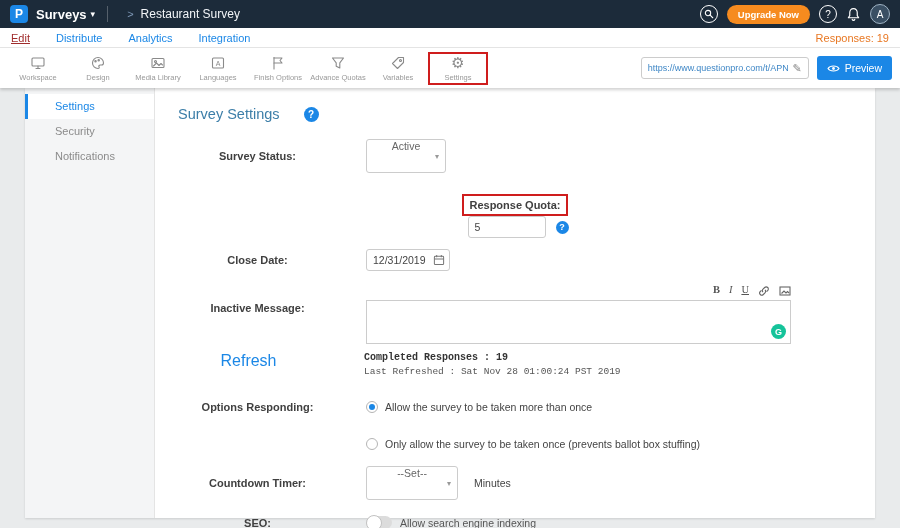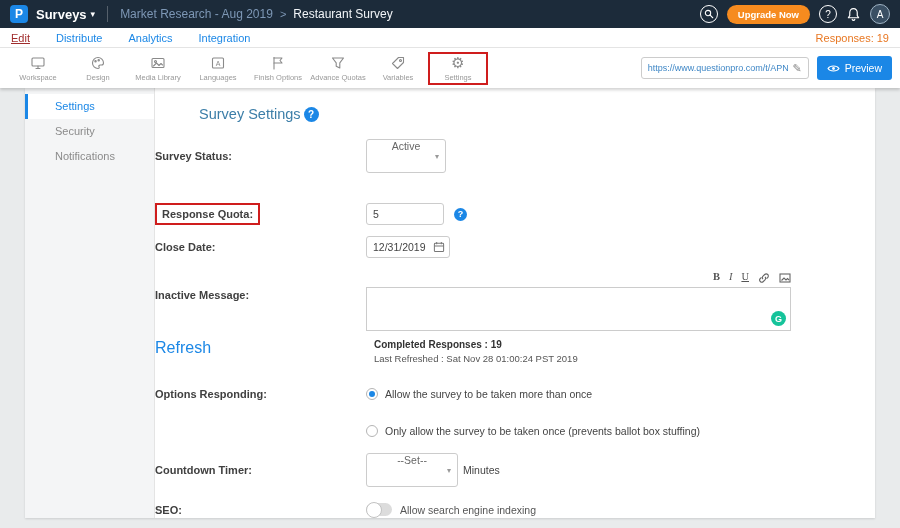--- a/index.html
+++ b/index.html
@@ -53,28 +53,28 @@
 
   
   .content { height:440px; padding:0 25px; background:#e9ebec; }
   .panel { display:flex; background:#fff; height:430px; box-shadow:0 1px 2px rgba(0,0,0,.12); }
   .sidebar { width:130px; background:#f4f5f6; border-right:1px solid #e4e4e4; padding-top:6px; flex-shrink:0; }
   .sitem { height:25px; line-height:25px; padding-left:27px; font-size:11px; color:#8b8b8b;
            border-left:3px solid transparent; cursor:pointer; }
   .sitem.active { background:#fff; color:#1b87e6; border-left-color:#1b87e6; }
 
   .main { flex:1; padding-top:18px; }
-  .ptitle { margin-left:44px; display:flex; align-items:center; gap:3px; font-size:14.5px; color:#3c7ea8; }
+  .ptitle { margin-left:23px; display:flex; align-items:center; gap:24px; font-size:14.5px; color:#3c7ea8; }
   .qbadge { width:15px; height:15px; background:#1b87e6; border-radius:50%; color:#fff; font-size:10px;
             font-weight:bold; display:flex; align-items:center; justify-content:center; flex-shrink:0; cursor:pointer; }
   .qbadge.sm { width:13px; height:13px; font-size:9px; margin-left:10px; }
 
   .frow { display:flex; align-items:center; margin-top:13px; }
   .frow.top { align-items:flex-start; }
-  .flabel { width:205px; text-align:left; font-size:11px; font-weight:bold; color:#404040; flex-shrink:0; }
+  .flabel { width:205px; text-align:center; font-size:11px; font-weight:bold; color:#404040; flex-shrink:0; }
   .fctl { margin-left:6px; display:flex; align-items:center; }
   .redbox { border:2px solid #cf1d1d; padding:3px 5px; display:inline-block; }
 
   .sel { border:1px solid #ccc; border-radius:3px; height:34px; display:flex; align-items:center;
          padding:0 6px; font-size:10.5px; color:#666; background:#fff; cursor:pointer;flex-direction:column; }
   .sel .caret { margin-left:auto; color:#999; font-size:8px; padding-left:8px; }
   .sel.status { width:80px; }
   .sel.timer { width:92px; }
   .tinput { border:1px solid #ccc; border-radius:3px; height:22px; padding:0 6px; font-size:10.5px;
             color:#444; font-family:"Liberation Sans", sans-serif; outline:none; }
@@ -88,51 +88,50 @@
   .ebtn { font-size:10.5px; color:#555; font-family:"Liberation Serif", serif; cursor:pointer; line-height:1; }
   .ebtn.b { font-weight:bold; } .ebtn.i { font-style:italic; } .ebtn.u { text-decoration:underline; }
   .editorbar svg { width:12px; height:12px; stroke:#666; fill:none; stroke-width:1.1; cursor:pointer; }
   .msgbox { border:1px solid #ccc; height:44px; padding:4px 6px; font-size:10.5px; color:#555;
             position:relative; background:#fff; }
   .grammarly { position:absolute; right:4px; bottom:4px; width:15px; height:15px; border-radius:50%;
                background:#15c39a; color:#fff; font-size:9px; font-weight:bold;
                display:flex; align-items:center; justify-content:center; }
 
   .refresh-link { color:#1b87e6; font-size:16px; font-weight:normal; cursor:pointer; }
-  .refreshinfo { margin-left:14px; }
+  .refreshinfo { margin-left:4px;font-family:Liberation Mono, monospace; }
   .rline1 { font-size:10px; font-weight:bold; color:#333; }
   .rline2 { font-size:9.5px; color:#555; margin-top:3px; }
 
   .radios { margin-left:6px; display:flex; flex-direction:column; gap:25px; }
   .radiorow { display:flex; align-items:center; gap:7px; cursor:pointer; }
   .radio { width:12px; height:12px; border:1px solid #b5b5b5; border-radius:50%; background:#fff;
            display:flex; align-items:center; justify-content:center; flex-shrink:0; }
   .radio.sel-on::after { content:""; width:6px; height:6px; border-radius:50%; background:#1b87e6; }
   .radlabel { font-size:10.5px; color:#444; }
 
   .toggle { width:26px; height:13px; background:#dcdcdc; border-radius:7px; position:relative; cursor:pointer; flex-shrink:0; }
   .toggle::after { content:""; position:absolute; left:0; top:-1px; width:14px; height:14px; border-radius:50%;
                    background:#fff; border:1px solid #c2c2c2; }
   .hint { font-size:10.5px; color:#555; margin-left:8px; }
-  .unit { font-size:10.5px; color:#444; margin-left:5px; }
+  .unit { font-size:10.5px; color:#444; margin-left:16px; }
 
   .savebtn { margin:18px 0 0 211px; background:#1b87e6; color:#fff; border:none; border-radius:3px;
              font-size:10.5px; padding:6px 11px; cursor:pointer; font-family:"Liberation Sans", sans-serif; }
 </style>
 </head>
 <body>
 
 <header class="topbar">
   <div class="logo">
       <span>P</span>
     </div>
   <span class="product">Surveys</span>
   <span class="topcaret uni">▾</span>
   <span class="tdivider"></span>
-  <span class="bc-parent">Market Research - Aug 2019</span>
   <span class="bc-sep">&gt;</span>
   <span class="bc-current">Restaurant Survey</span>
   <div class="topright">
     <span class="circle-ic">
       <svg width="10" height="10" viewBox="0 0 12 12" fill="none" stroke="#fff" stroke-width="1.3" stroke-linecap="round">
           <circle cx="4.8" cy="4.8" r="3.2"></circle>
           <path d="M7.4 7.4L10.5 10.5"></path>
         </svg>
     </span>
     <button class="upgrade">Upgrade Now</button>
@@ -243,21 +242,21 @@
         <span class="flabel">Survey Status:</span>
         <div class="fctl">
           <div class="sel status">
             <span>Active</span>
             <span class="caret uni">▾</span>
           </div>
         </div>
       </div>
 
       
-      <div class="frow" style="margin-top:30px;">
+      <div class="frow" style="margin-top:21px;flex-direction:column;">
         <span class="flabel"><span class="redbox">Response Quota:</span></span>
         <div class="fctl">
           <input class="tinput quota" value="5" style="">
           <span class="qbadge sm">?</span>
         </div>
       </div>
 
       
       <div class="frow" style="margin-top:11px;">
         <span class="flabel">Close Date:</span>

